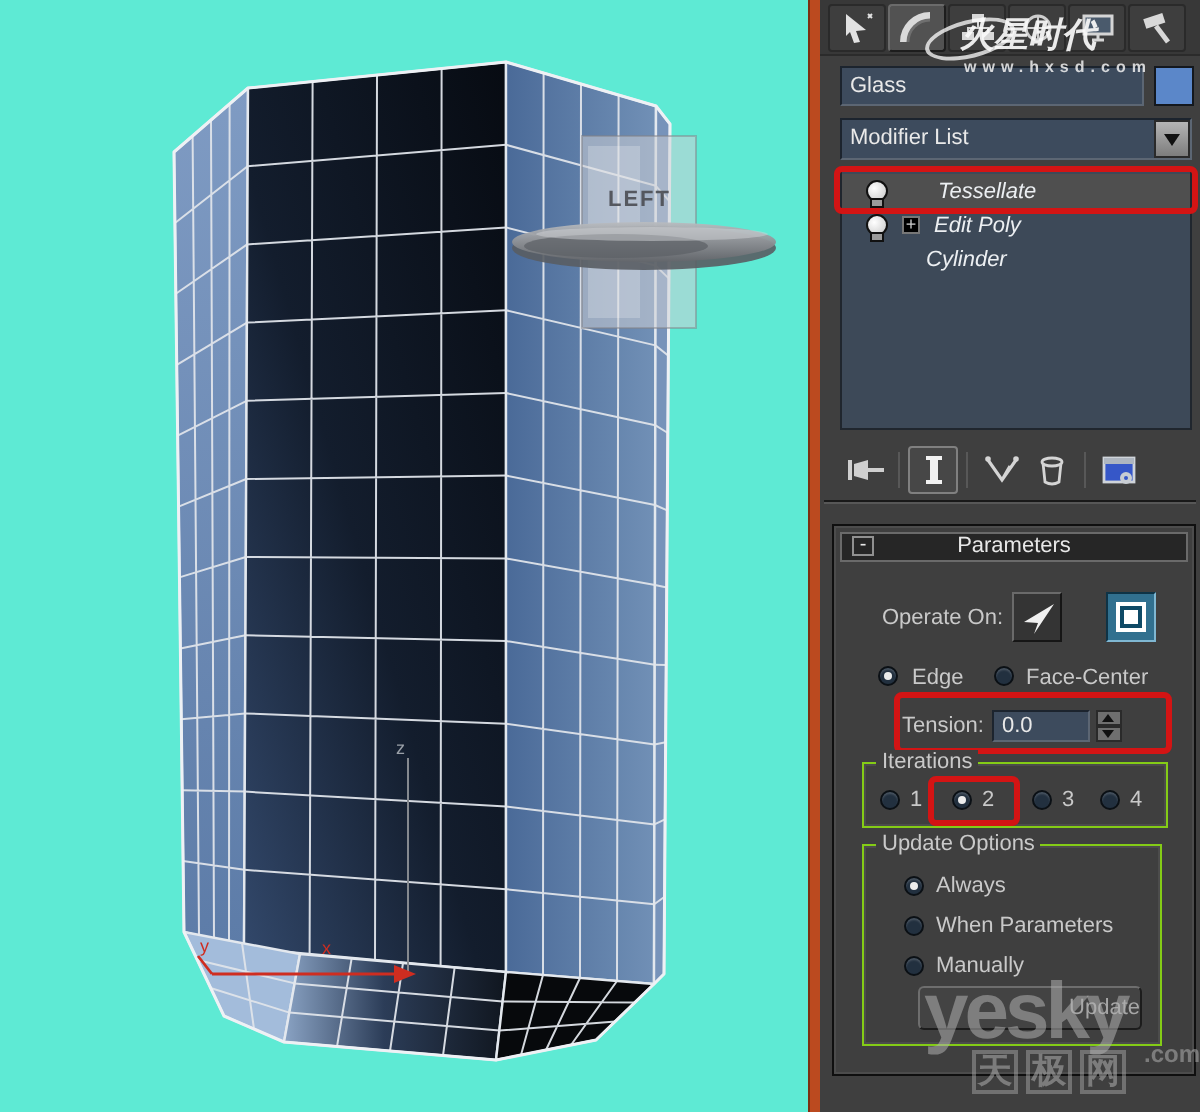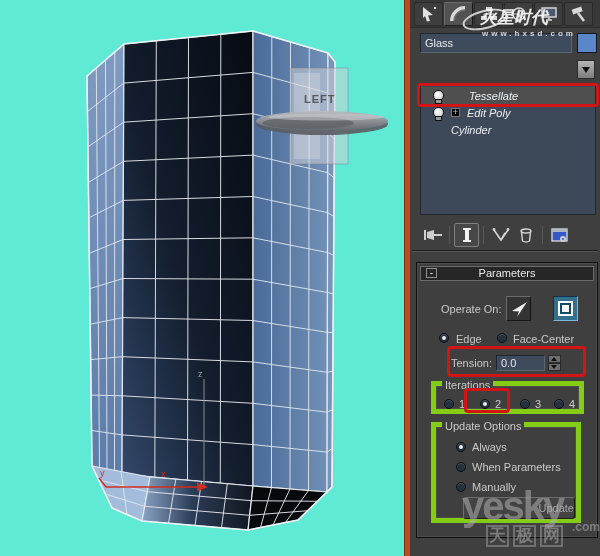--- a/index.html
+++ b/index.html
@@ -62,21 +62,21 @@
   .radio { display:inline-block; width:10px; height:10px; border-radius:50%; background:#22303f;
            border:1px solid #0b1015; box-shadow: inset 0 1px 1px rgba(255,255,255,.18); vertical-align:middle; }
   .radio.sel::after { content:""; display:block; width:4px; height:4px; margin:2px; border-radius:50%; background:#ececec; }
 
   .tension-box { position:absolute; left:34px; top:86px; width:131px; height:27px; display:flex; align-items:center; }
   .spin { width:13px; height:16px; display:flex; flex-direction:column; }
   .spin div { flex:1; background:#6f6f6f; border:1px solid #2a2a2a; display:flex; align-items:center; justify-content:center; }
   .tri-up { width:0; height:0; border-left:3px solid transparent; border-right:3px solid transparent; border-bottom:4px solid #111; }
   .tri-dn { width:0; height:0; border-left:3px solid transparent; border-right:3px solid transparent; border-top:4px solid #111; }
 
-  .group { position:absolute; border:5px solid #84cc16; box-shadow: inset 0 0 0 1px rgba(255,255,255,.07); }
+  .group { position:absolute; border:1px solid #84cc16; box-shadow: inset 0 0 0 1px rgba(255,255,255,.07); }
   .group-label { position:absolute; top:-7px; left:6px; background:#3f3f3f; padding:0 3px; color:#c9c9c9; font-size:11px; }
 
   .redbox { position:absolute; border:3px solid #d31414; border-radius:4px; pointer-events:none; }
 
   .update-btn { position:absolute; left:27px; top:70px; width:112px; height:22px; background:#434343;
                 border:1px solid #6e6e6e; border-bottom-color:#1c1c1c; border-right-color:#1c1c1c; border-radius:3px;
                 color:#a6a6a6; font-size:11px; text-align:right; line-height:20px; }
 
   
   .wm-top { position:absolute; left:44px; top:2px; width:146px; height:40px; z-index:30; pointer-events:none; }
@@ -206,36 +206,39 @@
         <svg width="20" height="18">
           <rect x="3" y="3" width="10" height="5" fill="#d8d8d8" transform="rotate(-18 8 5)"></rect>
           <path d="M9 8 L15 16" stroke="#d8d8d8" stroke-width="2.5"></path>
         </svg>
       </div>
     </div>
 
     <div class="textfield" style="left:10px; top:33px; width:152px; height:20px;">Glass</div>
     <div class="swatch" style="left:167px; top:33px; width:20px; height:20px;"></div>
 
+    <div class="textfield" style="left:10px; top:59px; width:176px; height:21px;">
+      <span>Modifier List</span>
+    </div>
     <div class="drop-arrow" style="left:167px; top:60px;">
       <span></span>
     </div>
 
     <div class="stack">
       <div class="stack-row selected" style="margin-top:1px">
         <span class="bulb"></span>
         <span class="stack-label" style="margin-left:27px">Tessellate</span>
       </div>
       <div class="stack-row">
         <span class="bulb"></span>
         <span class="plusbox">+</span>
         <span class="stack-label">Edit Poly</span>
       </div>
       <div class="stack-row">
-        <span class="stack-label" style="margin-left:30px">Cylinder</span>
+        <span class="stack-label" style="margin-left:42px">Cylinder</span>
       </div>
     </div>
 
     <div class="redbox" style="left:7px; top:83px; width:182px; height:24px;"></div>
 
     <div class="stack-tools">
       <div class="stool">
         <svg width="22" height="16">
           <path d="M3 3 V13" stroke="#cfcfcf" stroke-width="2"></path>
           <polygon points="5,5 12,3 12,13 5,11" fill="#cfcfcf"></polygon>

